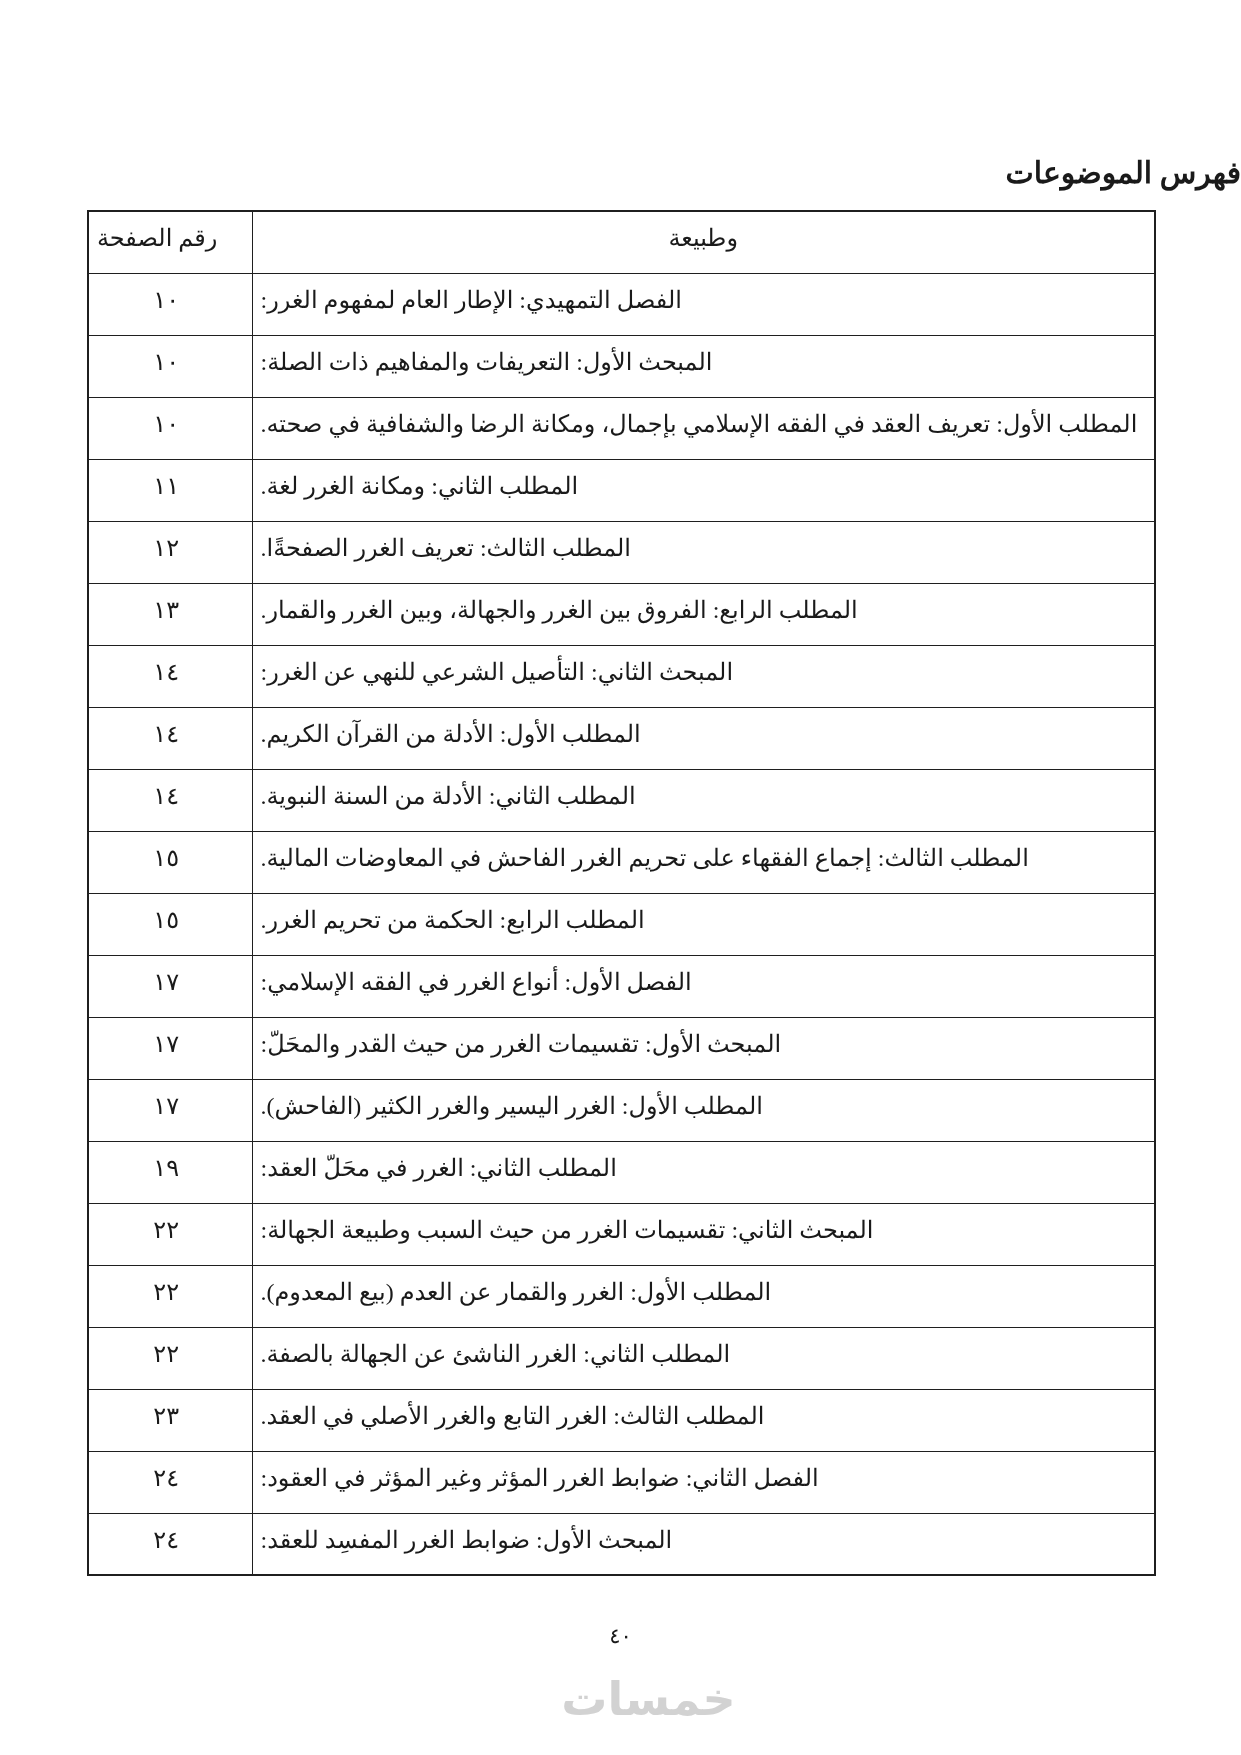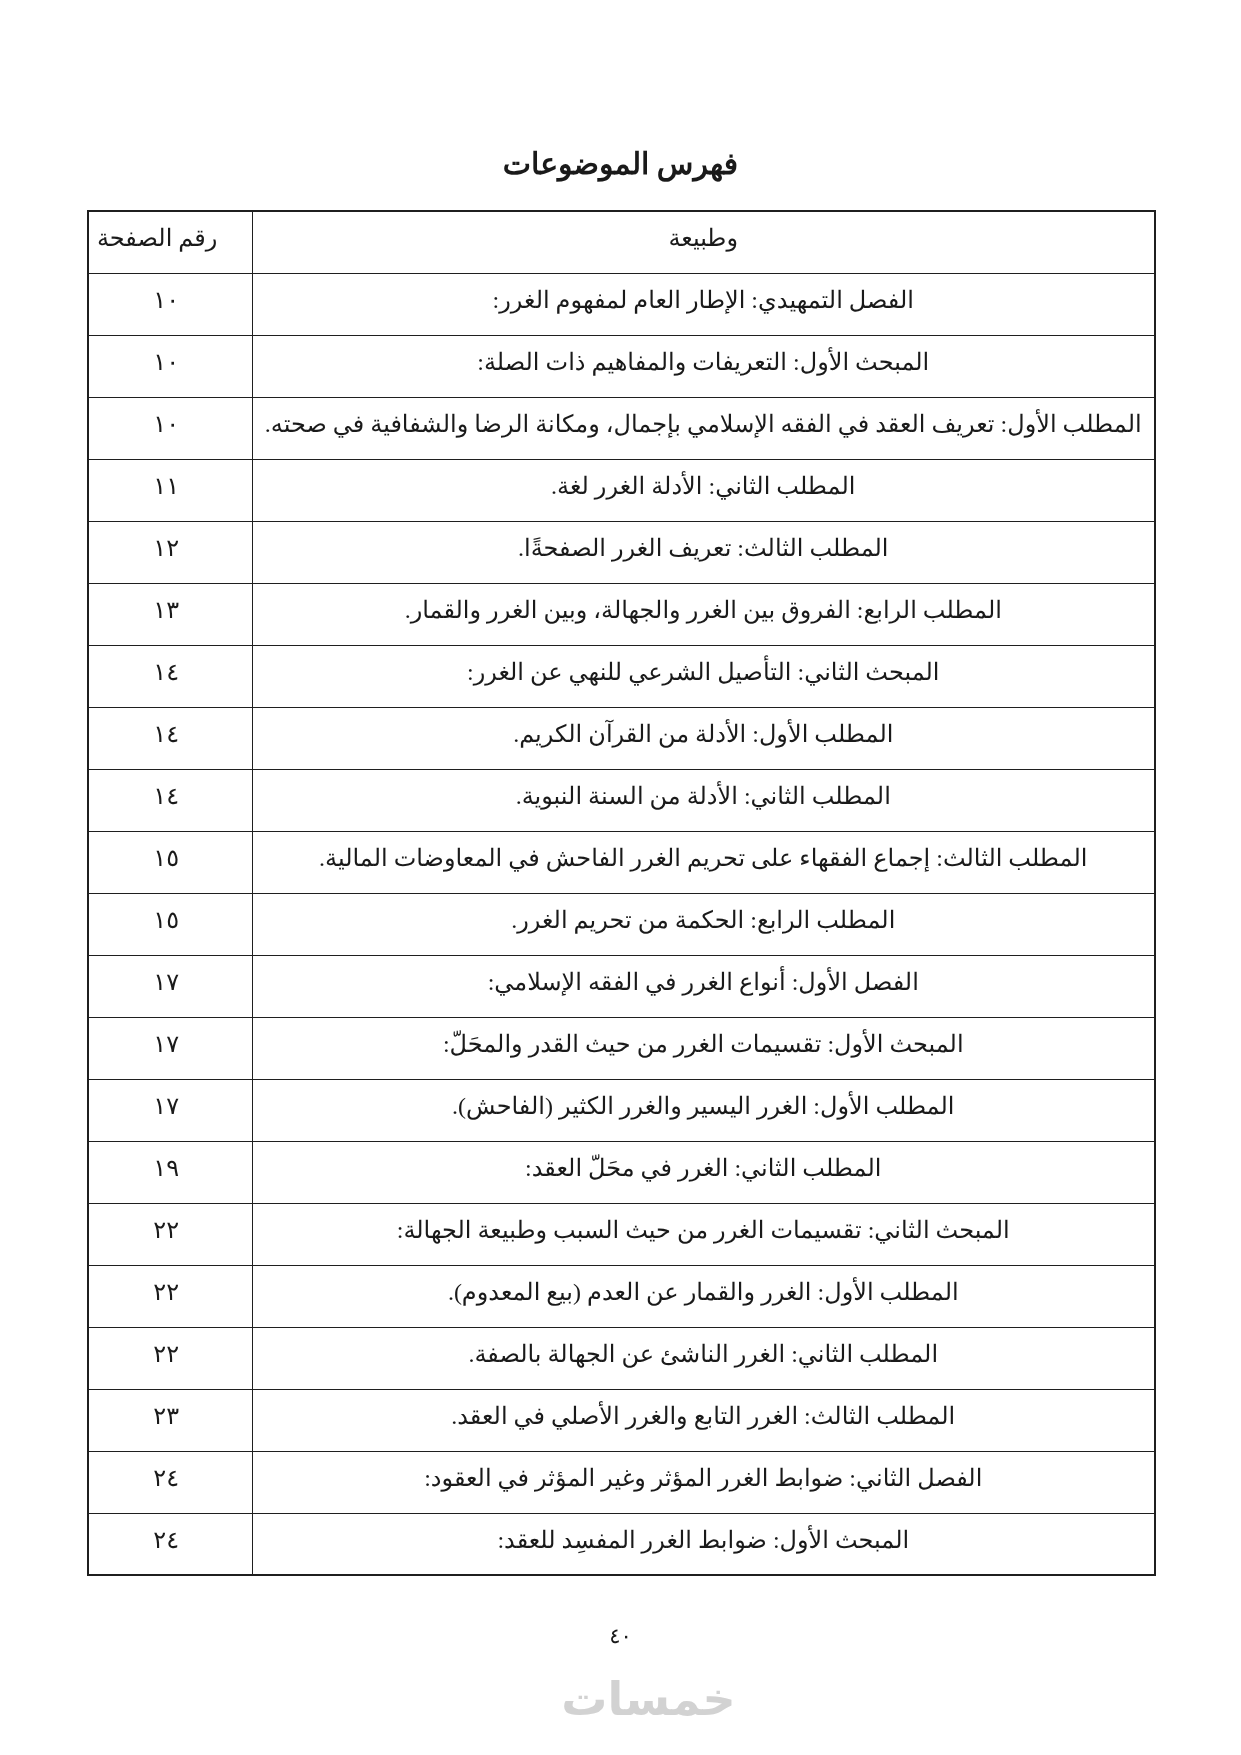--- a/index.html
+++ b/index.html
@@ -13,23 +13,23 @@
   body{
     width:1241px;height:1755px;
     position:relative;
     overflow:hidden;
     font-family:"Liberation Serif","DejaVu Serif",serif;
     color:var(--text-color);
     direction:rtl;
   }
   .doc-title{
     position:absolute;
-    top:146px;left:0;
+    top:155px;left:0;
     width:100%;
-    text-align:center;
+    text-align:right;
     font-size:30px;
     font-weight:bold;
     line-height:1.2;
   }
   table.toc-table{
     position:absolute;
     top:210px;left:87px;
     width:1067px;
     border-collapse:collapse;
     table-layout:fixed;
@@ -40,21 +40,21 @@
     height:62px;
     vertical-align:middle;
     font-size:24px;
     font-weight:normal;
     padding:0 8px 8px 8px;
     overflow:hidden;
   }
   .title-col{width:903px;text-align:center;}
   .page-col{width:164px;text-align:left;}
   td.title-cell{
-    text-align:center;
+    text-align:left;
     white-space:nowrap;
   }
   td.page-cell{
     text-align:center;
     letter-spacing:12px;
     padding-left:0;
     margin-top:44px;
   }
   .footer-num{
     position:absolute;
@@ -101,21 +101,21 @@
     <td class="title-cell">المبحث الأول: التعريفات والمفاهيم ذات الصلة:</td>
     <td class="page-cell">١٠</td>
   </tr>
 
   <tr class="toc-row">
     <td class="title-cell">المطلب الأول: تعريف العقد في الفقه الإسلامي بإجمال، ومكانة الرضا والشفافية في صحته.</td>
     <td class="page-cell">١٠</td>
   </tr>
 
   <tr class="toc-row">
-    <td class="title-cell">المطلب الثاني: الأدلة الغرر لغة.</td>
+    <td class="title-cell">المطلب الثاني: ومكانة الغرر لغة.</td>
     <td class="page-cell">١١</td>
   </tr>
 
   <tr class="toc-row">
     <td class="title-cell">المطلب الثالث: تعريف الغرر الصفحةًا.</td>
     <td class="page-cell">١٢</td>
   </tr>
 
   <tr class="toc-row">
     <td class="title-cell">المطلب الرابع: الفروق بين الغرر والجهالة، وبين الغرر والقمار.</td>

